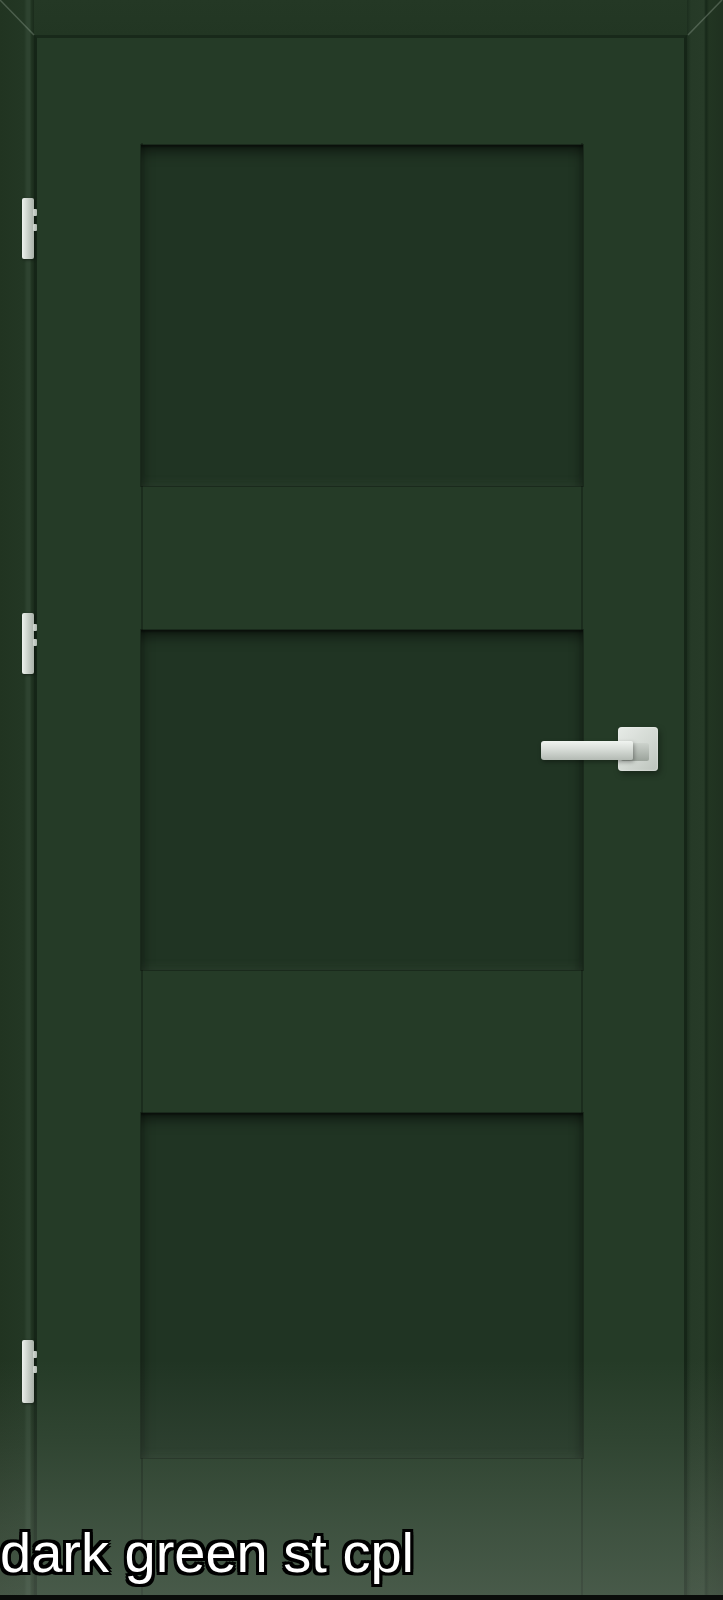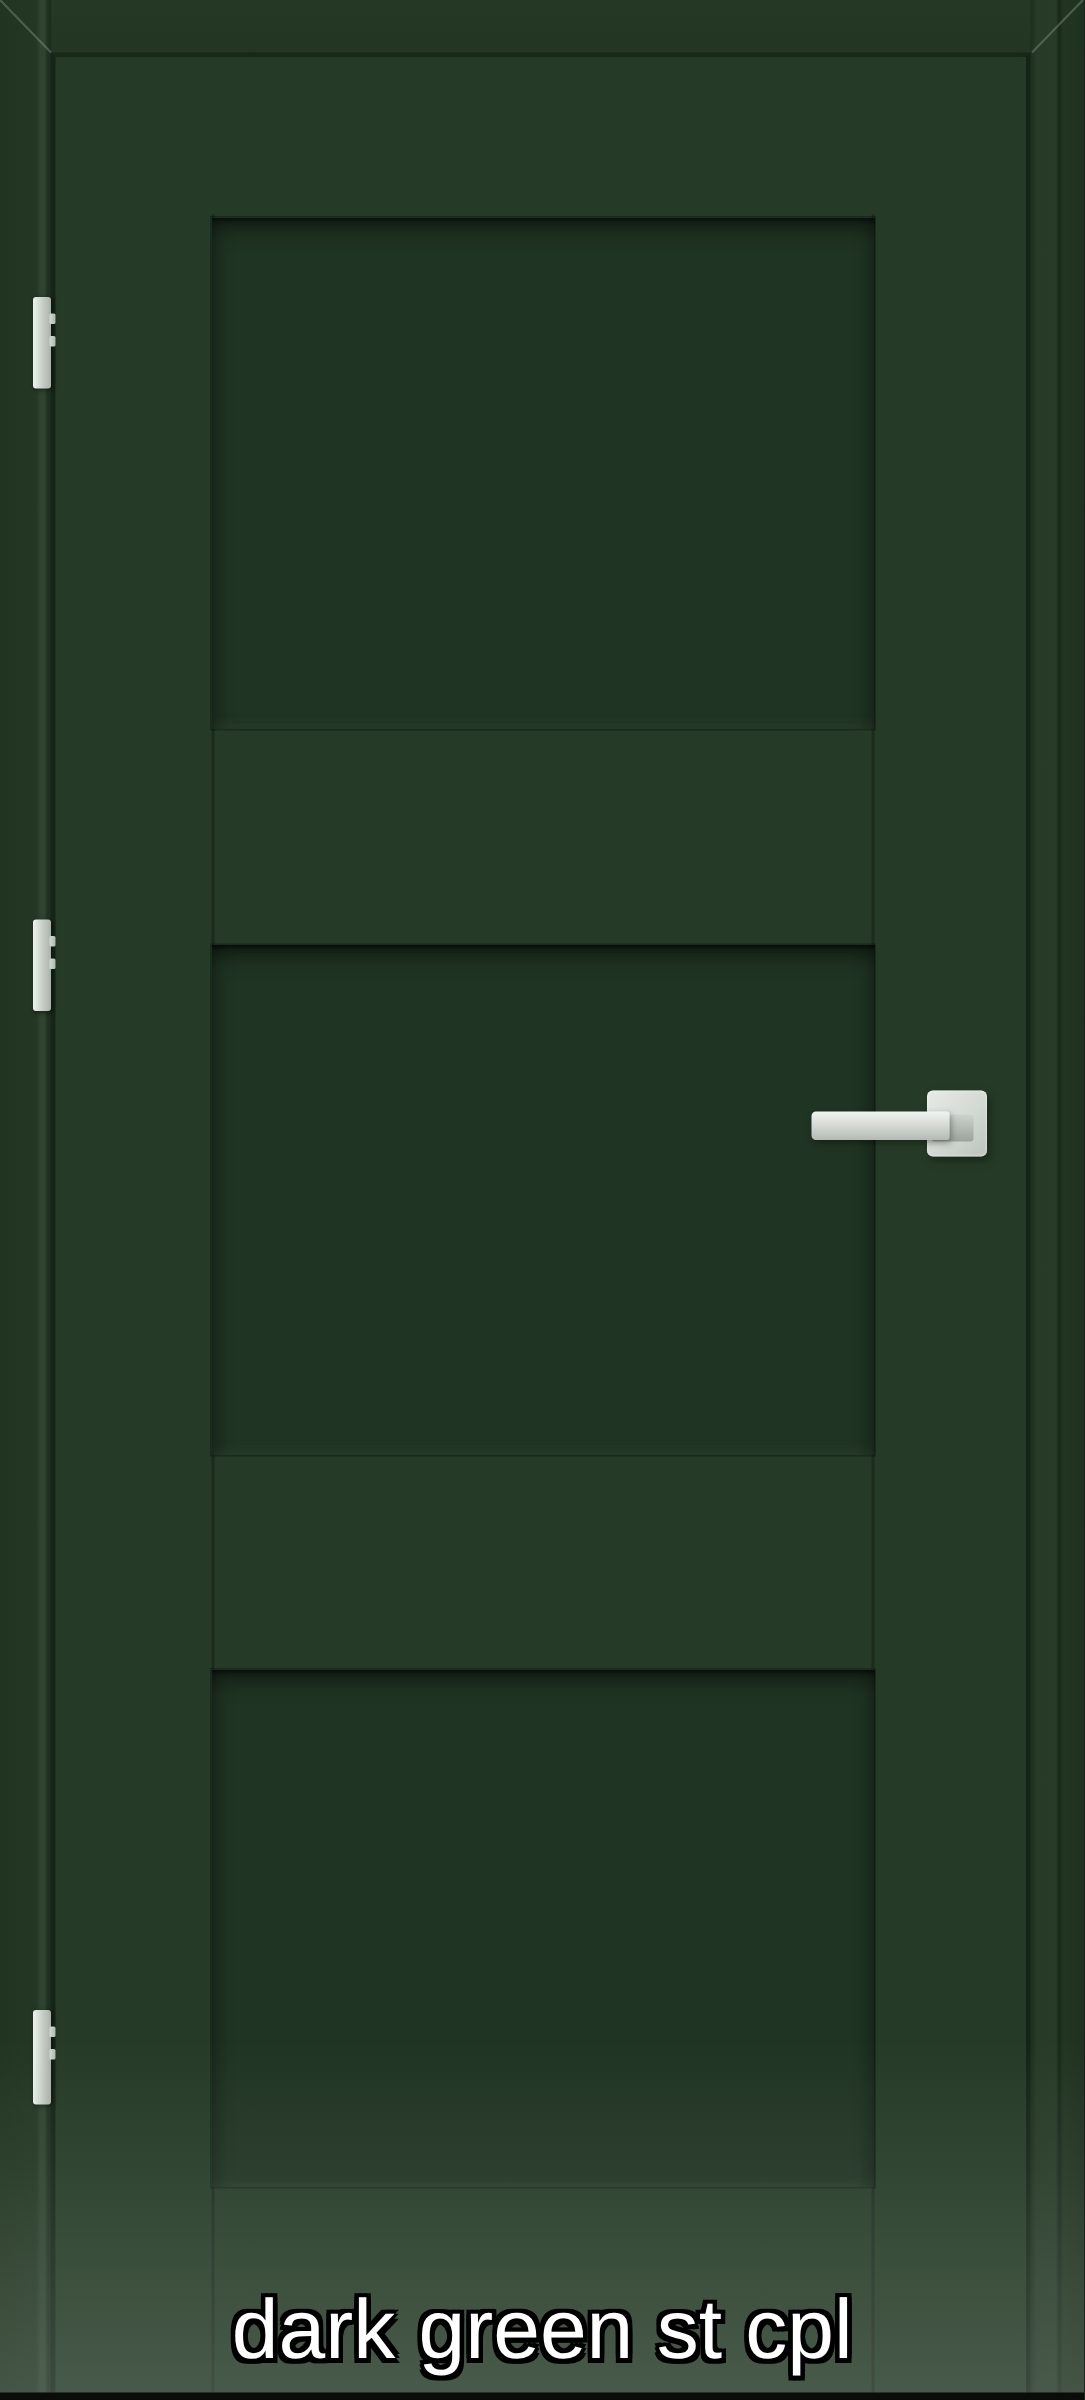--- a/index.html
+++ b/index.html
@@ -106,21 +106,20 @@
     position:absolute;left:0;top:1360px;width:723px;height:240px;
     background:linear-gradient(to bottom,
       rgba(150,160,150,0) 0%,
       rgba(150,160,150,0.10) 35%,
       rgba(152,162,152,0.22) 70%,
       rgba(155,164,155,0.30) 100%);
     pointer-events:none;
   }
   .caption{
     position:absolute;left:0;top:1518px;width:723px;
-    text-align:center;
     font-size:56px;line-height:70px;font-weight:400;
     color:var(--caption-color);
     text-shadow:
       -3px -3px 0 var(--caption-outline), 3px -3px 0 var(--caption-outline),
       -3px  3px 0 var(--caption-outline), 3px  3px 0 var(--caption-outline),
       -3px  0   0 var(--caption-outline), 3px  0   0 var(--caption-outline),
        0   -3px 0 var(--caption-outline), 0    3px 0 var(--caption-outline);
   }
   .bottom-bar{
     position:absolute;left:0;top:1595px;width:723px;height:5px;

